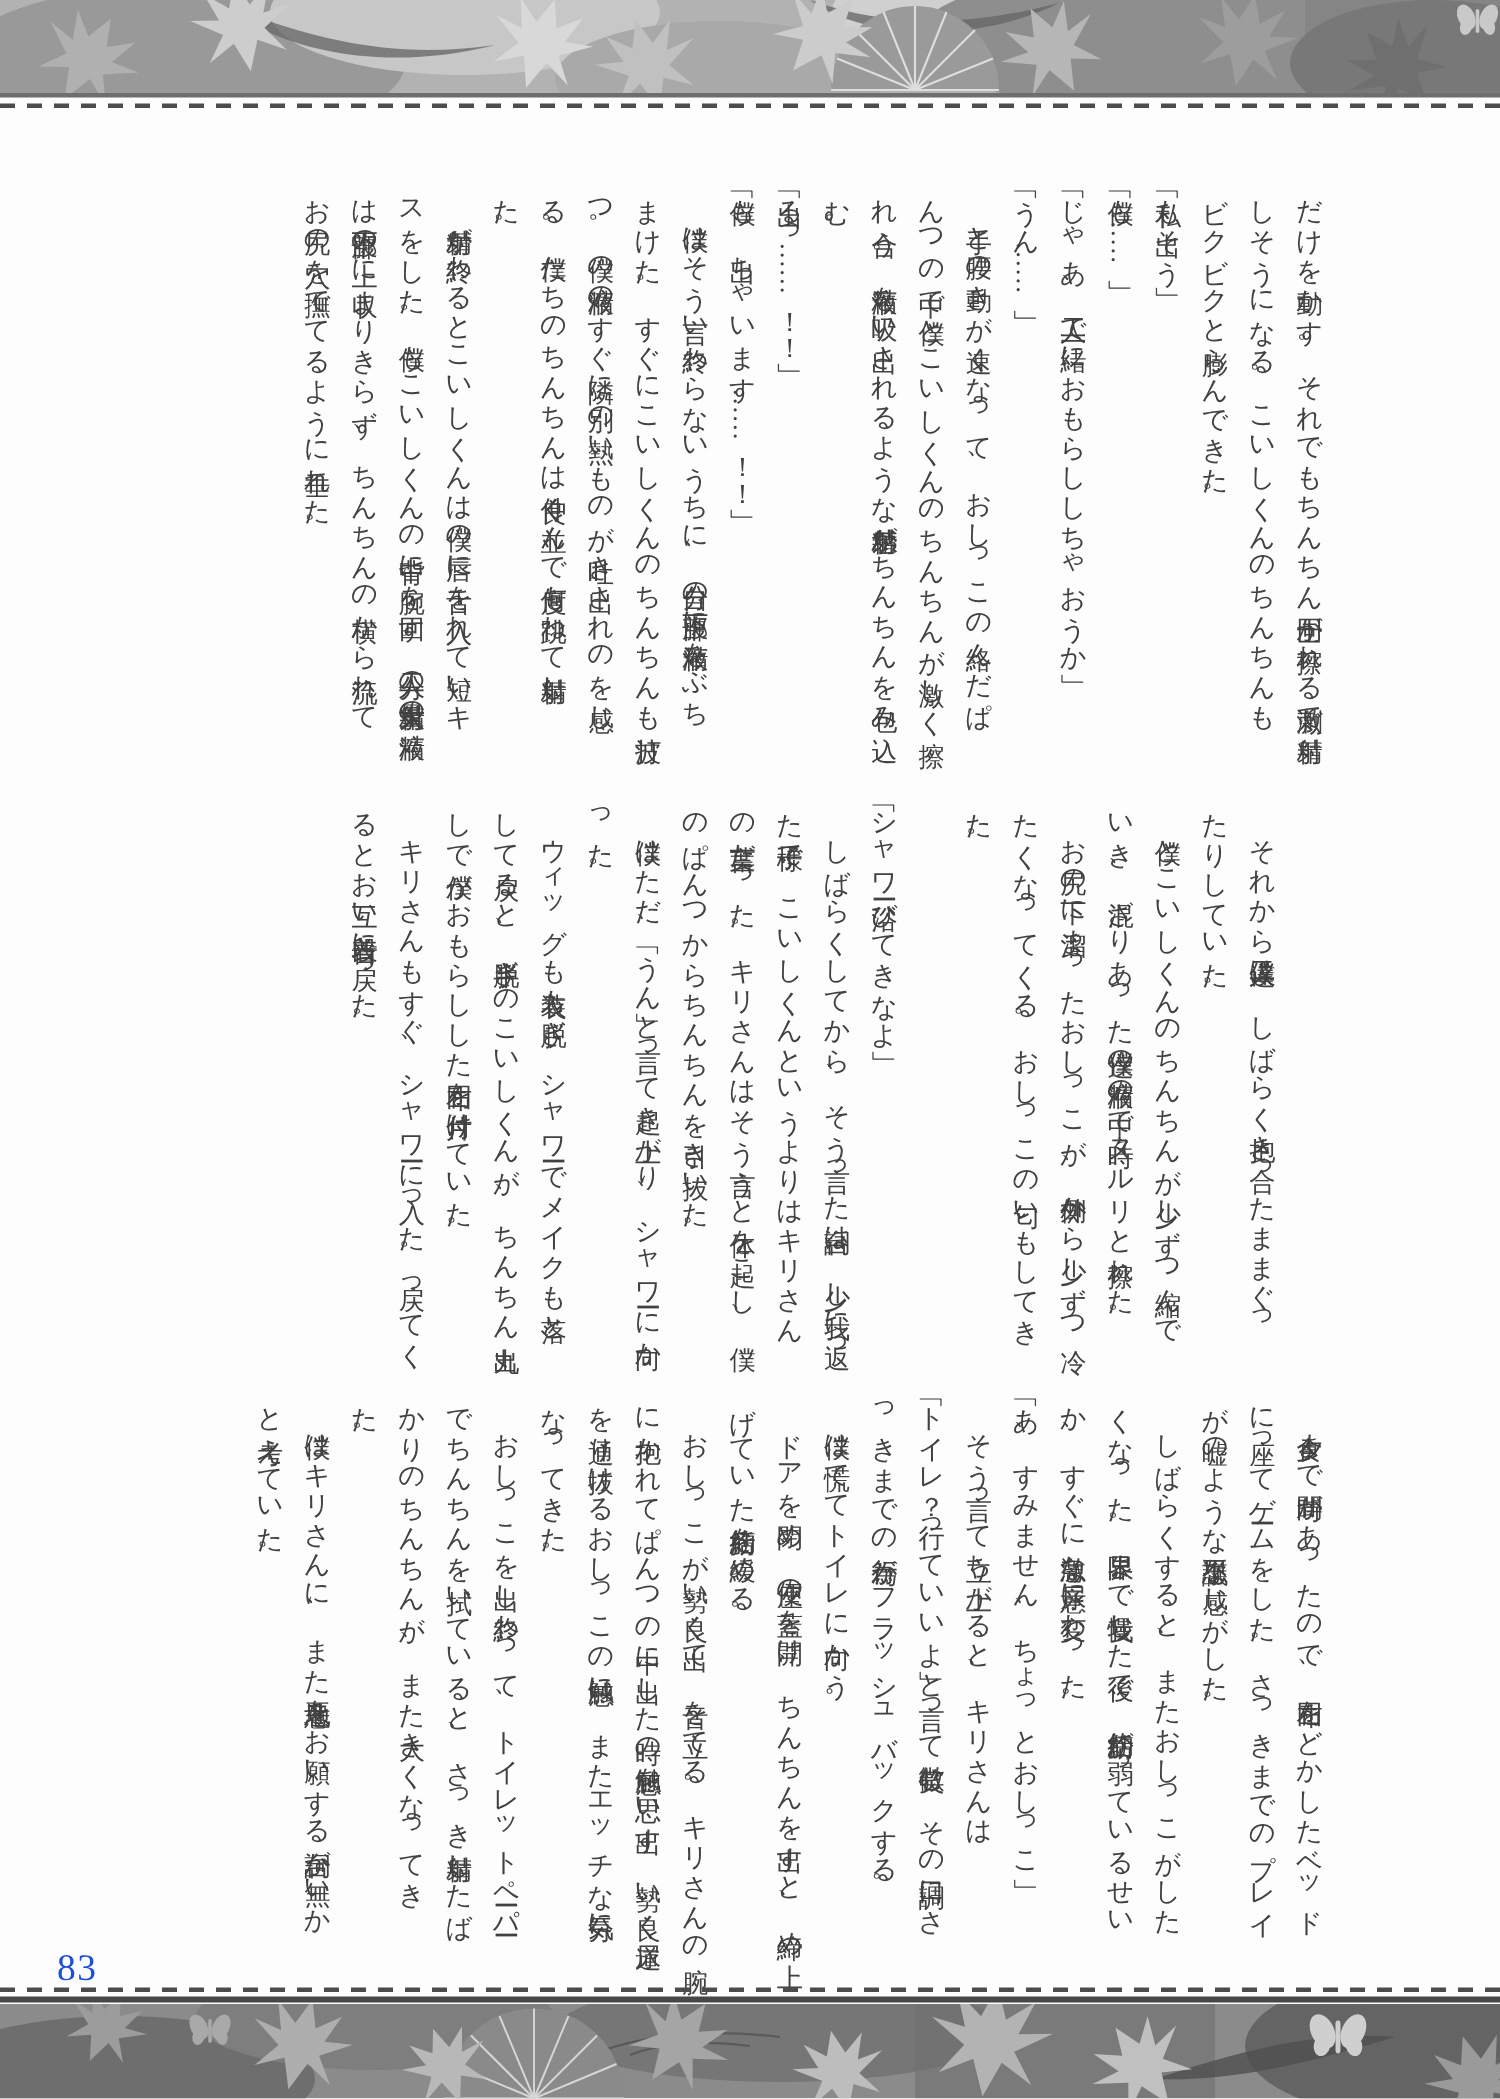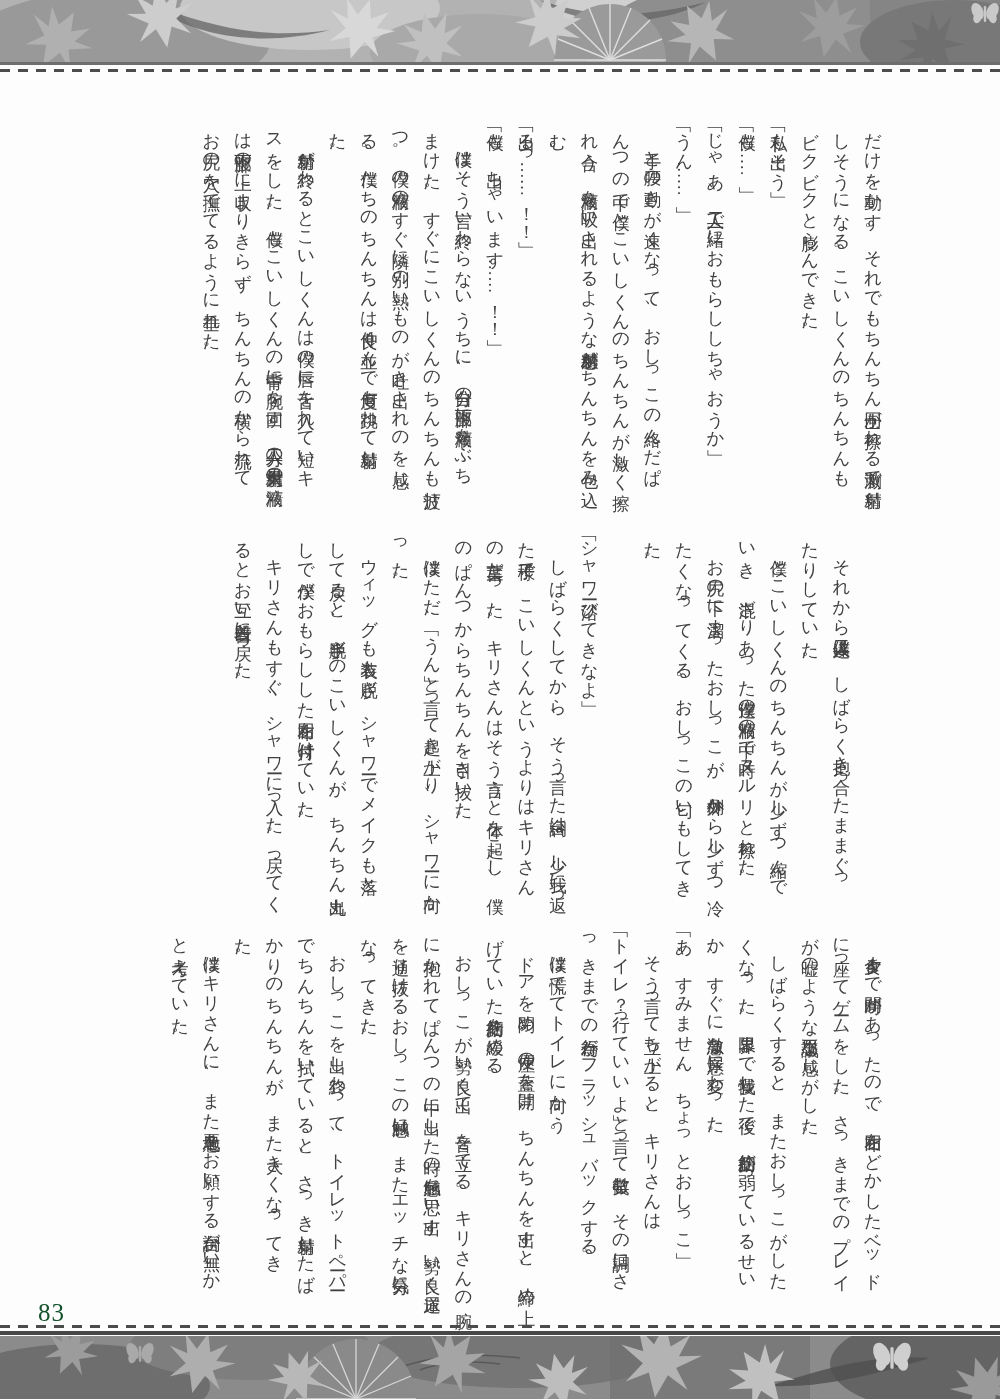--- a/index.html
+++ b/index.html
@@ -28,21 +28,21 @@
     font-size:17.5px;line-height:31.5px;letter-spacing:0;
     color:#414141;
     font-family:"Liberation Serif","DejaVu Serif",serif;
     overflow:visible;
   }
   #band-top{top:121px;}
   #band-middle{top:530px;}
   #band-bottom{top:926px;}
   #page-number{
     position:absolute;left:38px;top:1299px;
-    font-size:25px;color:#14532d;letter-spacing:1px;text-align:center;
+    font-size:25px;color:#1d4ed8;letter-spacing:1px;text-align:center;
   }
 </style>
 </head>
 <body>
 
 <div>
 
   <div id="header-art" class="art-band">
     <svg width="1000" height="62" viewBox="0 0 1000 62" xmlns="http://www.w3.org/2000/svg">
       <defs>

